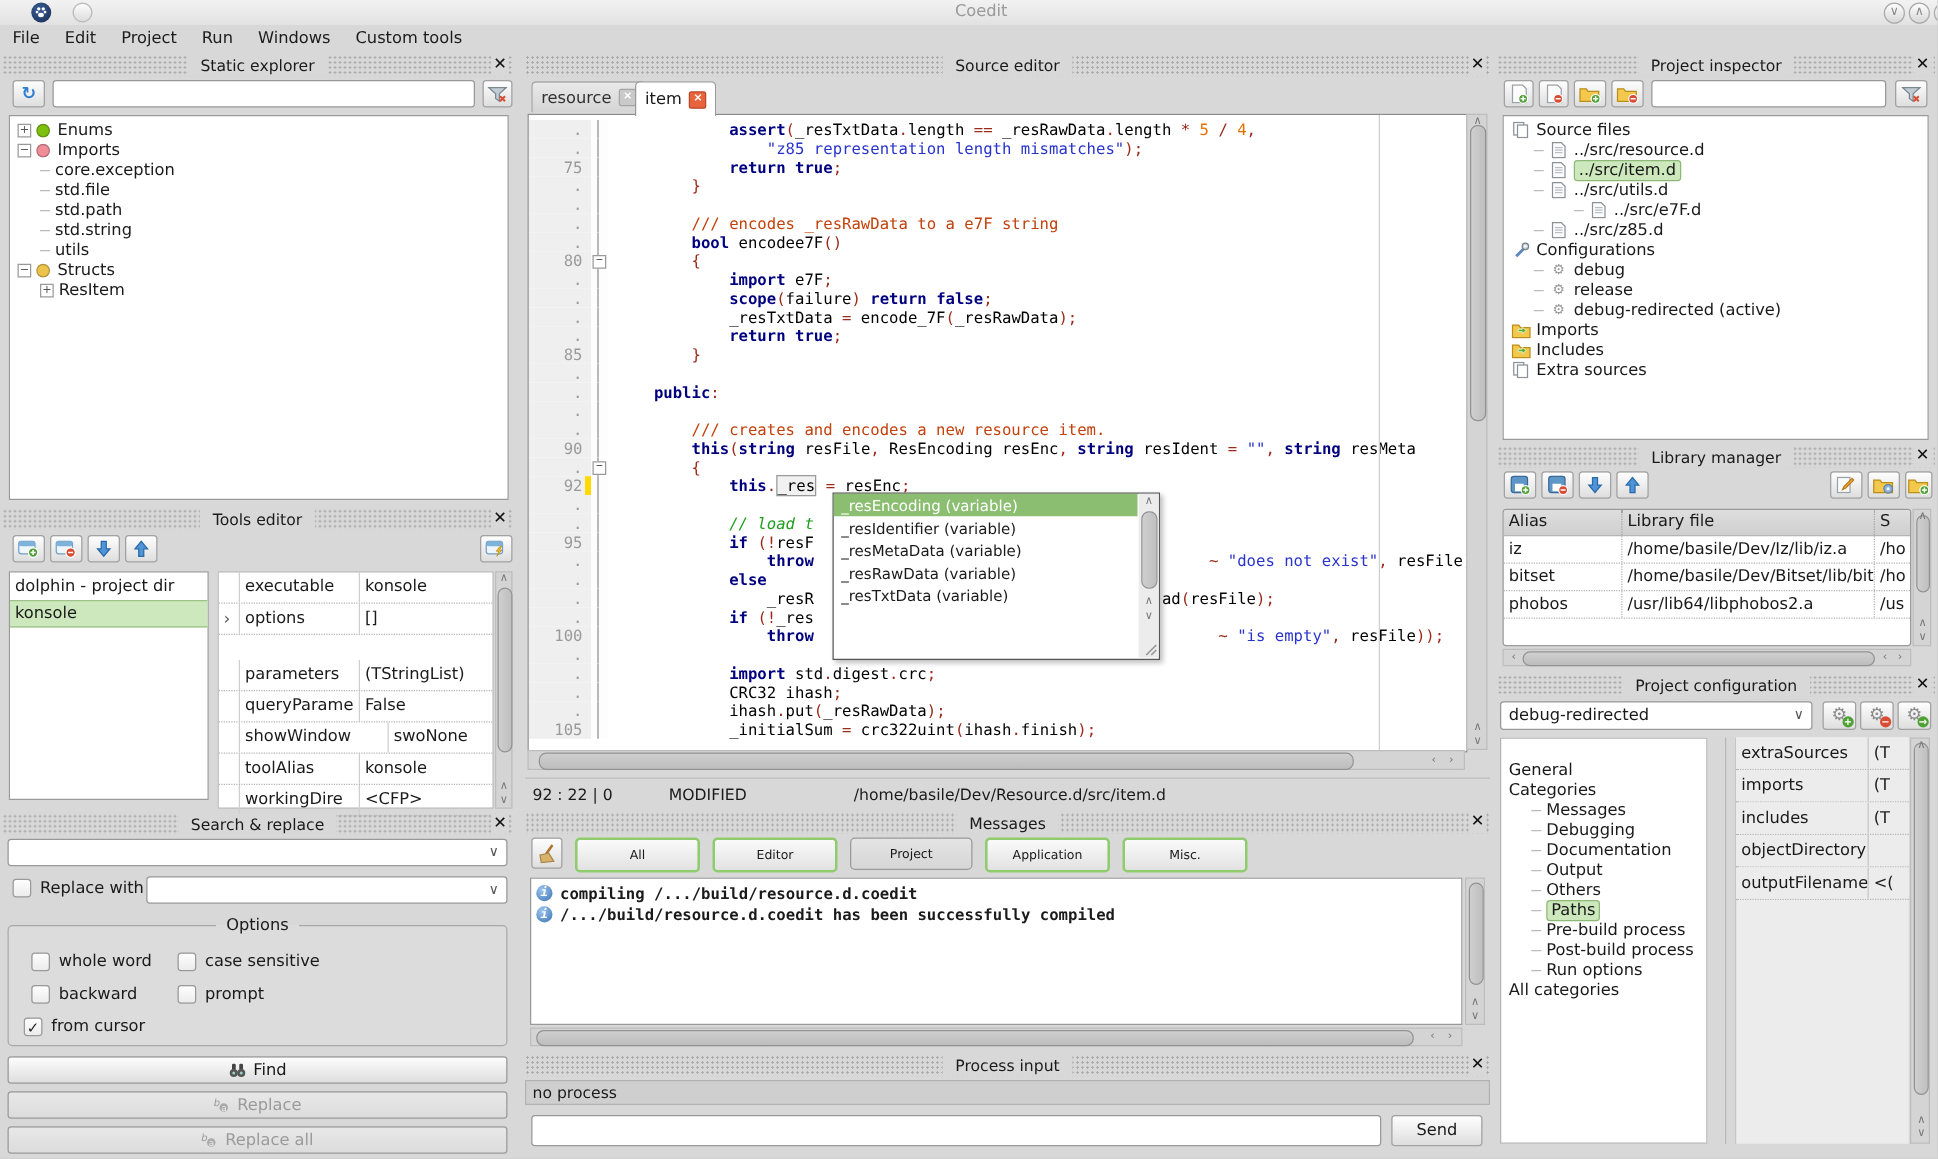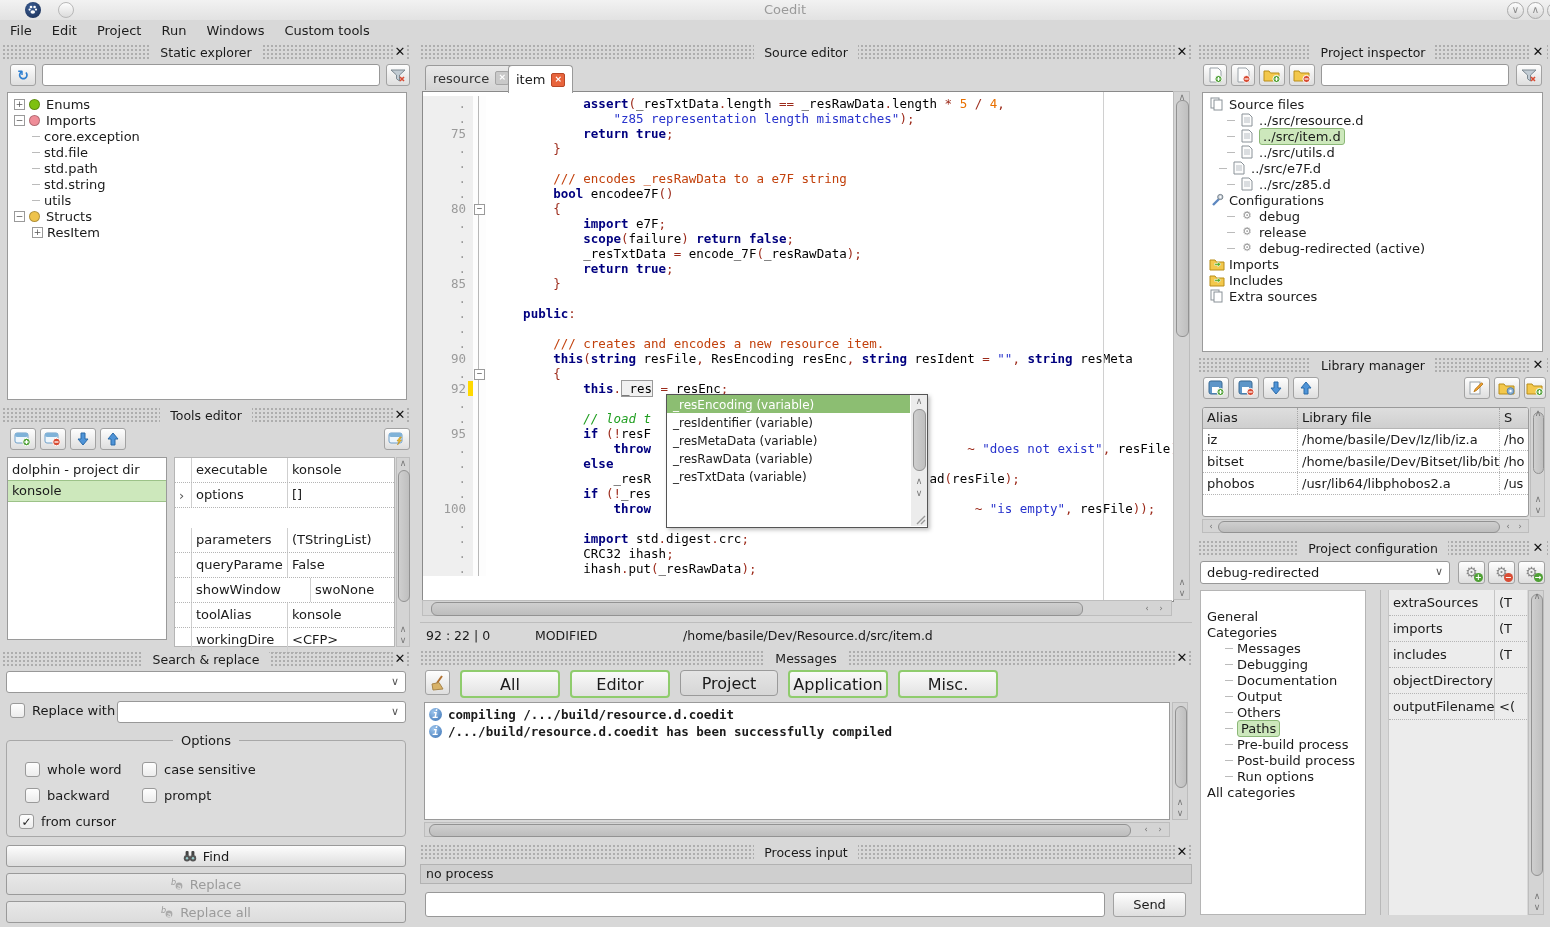--- a/index.html
+++ b/index.html
@@ -54,21 +54,21 @@
   .sg-c{color:#c2410c;}
   .sg-g{color:#1f9e1f;font-style:italic;}
   .sg-b{color:#000;background:#f1f1f1;border:1px solid #9a9a9a;}
   .tab{position:absolute;top:3px;height:25px;border:1px solid #9a9a9a;border-bottom:none;border-radius:4px 4px 0 0;font-size:13px;display:flex;align-items:center;padding:0 7px;box-sizing:border-box;}
   .tabclose{display:inline-block;width:12px;height:12px;border-radius:2px;margin-left:6px;color:#fff;font-size:9px;line-height:11px;text-align:center;font-weight:bold;}
   
   #popup{position:absolute;background:#fff;border:1px solid #555;box-shadow:2px 2px 4px rgba(0,0,0,.25);}
   .pop-item{height:16px;line-height:16px;font-size:12px;padding:2px 4px 0 6px;white-space:nowrap;}
   .pop-sel{background:#8cbe72;color:#fff;}
   
-  .msg-btn{height:24px;border-radius:4px;border:2px solid #8fcc6d;background:linear-gradient(#fafafa,#e2e2e2);font-size:16px;display:inline-flex;align-items:center;justify-content:center;}
+  .msg-btn{height:24px;border-radius:4px;border:2px solid #8fcc6d;background:linear-gradient(#fafafa,#e2e2e2);font-size:10px;display:inline-flex;align-items:center;justify-content:center;}
   .msg-btn.pressed{border:1px solid #9a9a9a;background:linear-gradient(#e4e4e4,#d6d6d6);}
   .info-i{display:inline-block;width:13px;height:13px;border-radius:50%;background:radial-gradient(circle at 35% 30%,#9cc4ec,#3a72b4);color:#fff;font-size:10px;font-weight:bold;font-style:italic;text-align:center;line-height:13px;margin-right:6px;flex:none;}
   .msg-row{display:flex;align-items:center;height:17px;font-family:"DejaVu Sans Mono",monospace;font-weight:bold;font-size:12.5px;}
   
   .cb{display:inline-block;width:15px;height:15px;border:1px solid #9a9a9a;border-radius:3px;background:linear-gradient(#fefefe,#ececec);text-align:center;line-height:14px;font-size:12px;color:#222;box-sizing:border-box;flex:none;}
   .cbrow{display:flex;align-items:center;font-size:13px;gap:7px;}
   .bigbtn{position:absolute;left:4px;width:400px;height:22px;border:1px solid #9a9a9a;border-radius:3px;background:linear-gradient(#fdfdfd,#dedede);font-size:13px;display:flex;align-items:center;justify-content:center;gap:6px;box-sizing:border-box;}
   .bigbtn.disabled{color:#9b9b9b;background:linear-gradient(#e8e8e8,#dcdcdc);}
   .badge{position:absolute;width:9px;height:9px;border-radius:50%;color:#fff;font-size:8px;line-height:9px;text-align:center;font-weight:bold;}
   .bgreen{background:#4fa035;} .bred{background:#d84c34;}
@@ -356,20 +356,21 @@
           <div class="code-row"><span class="gut">95</span><span class="fold"></span><span class="codetxt"><span>            </span><span class="sg-k">if</span><span> </span><span class="sg-p">(!</span><span class="sg-i">resF</span></span></div>
           <div class="code-row"><span class="gut">.</span><span class="fold"></span><span class="codetxt"><span>                </span><span class="sg-k">throw</span><span>                                          </span><span class="sg-p">~ </span><span class="sg-s">"does not exist"</span><span class="sg-p">,</span><span> </span><span class="sg-i">resFile</span><span class="sg-p">));</span></span></div>
           <div class="code-row"><span class="gut">.</span><span class="fold"></span><span class="codetxt"><span>            </span><span class="sg-k">else</span></span></div>
           <div class="code-row"><span class="gut">.</span><span class="fold"></span><span class="codetxt"><span>                </span><span class="sg-i">_resR</span><span>                                     </span><span class="sg-i">ad</span><span class="sg-p">(</span><span class="sg-i">resFile</span><span class="sg-p">);</span></span></div>
           <div class="code-row"><span class="gut">.</span><span class="fold"></span><span class="codetxt"><span>            </span><span class="sg-k">if</span><span> </span><span class="sg-p">(!</span><span class="sg-i">_res</span></span></div>
           <div class="code-row"><span class="gut">100</span><span class="fold"></span><span class="codetxt"><span>                </span><span class="sg-k">throw</span><span>                                           </span><span class="sg-p">~ </span><span class="sg-s">"is empty"</span><span class="sg-p">,</span><span> </span><span class="sg-i">resFile</span><span class="sg-p">));</span></span></div>
           <div class="code-row"><span class="gut">.</span><span class="fold"></span><span class="codetxt"></span></div>
           <div class="code-row"><span class="gut">.</span><span class="fold"></span><span class="codetxt"><span>            </span><span class="sg-k">import</span><span> </span><span class="sg-i">std</span><span class="sg-p">.</span><span class="sg-i">digest</span><span class="sg-p">.</span><span class="sg-i">crc</span><span class="sg-p">;</span></span></div>
           <div class="code-row"><span class="gut">.</span><span class="fold"></span><span class="codetxt"><span>            </span><span class="sg-i">CRC32</span><span> </span><span class="sg-i">ihash</span><span class="sg-p">;</span></span></div>
           <div class="code-row"><span class="gut">.</span><span class="fold"></span><span class="codetxt"><span>            </span><span class="sg-i">ihash</span><span class="sg-p">.</span><span class="sg-i">put</span><span class="sg-p">(</span><span class="sg-i">_resRawData</span><span class="sg-p">);</span></span></div>
+          <div class="code-row"><span class="gut">105</span><span class="fold"></span><span class="codetxt"><span>            </span><span class="sg-i">_initialSum</span><span class="sg-p"> = </span><span class="sg-i">crc322uint</span><span class="sg-p">(</span><span class="sg-i">ihash</span><span class="sg-p">.</span><span class="sg-i">finish</span><span class="sg-p">);</span></span></div>
         </div>
       <div style="position:absolute;left:680px;top:0;width:1px;height:100%;background:#d0d0d0;"></div>
 
       <div id="popup" style="left:243px;top:302px;width:260px;height:132px;">
         <div id="pop-items" style="position:absolute;left:0;top:0;right:17px;">
             <div class="pop-item pop-sel">_resEncoding (variable)</div>
             <div class="pop-item">_resIdentifier (variable)</div>
             <div class="pop-item">_resMetaData (variable)</div>
             <div class="pop-item">_resRawData (variable)</div>
             <div class="pop-item">_resTxtData (variable)</div>
@@ -528,21 +529,21 @@
         <div class="tree-row" style="padding-left: 24px;">
           <span class="conn"></span>
           <span class="ticon">
             <svg width="12" height="14">
               <path d="M1 1 h7 l3 3 v9 h-10z" fill="#fcfcfc" stroke="#8a9298"></path>
               <path d="M3 5h6M3 7h6M3 9h6" stroke="#b8bec4"></path>
             </svg>
           </span>
           <span>../src/utils.d</span>
         </div>
-        <div class="tree-row" style="padding-left: 16px;">
+        <div class="tree-row" style="padding-left: 16px; margin-left: 40px;">
           <span class="conn"></span>
           <span class="ticon">
             <svg width="12" height="14">
               <path d="M1 1 h7 l3 3 v9 h-10z" fill="#fcfcfc" stroke="#8a9298"></path>
               <path d="M3 5h6M3 7h6M3 9h6" stroke="#b8bec4"></path>
             </svg>
           </span>
           <span>../src/e7F.d</span>
         </div>
         <div class="tree-row" style="padding-left: 24px;">

